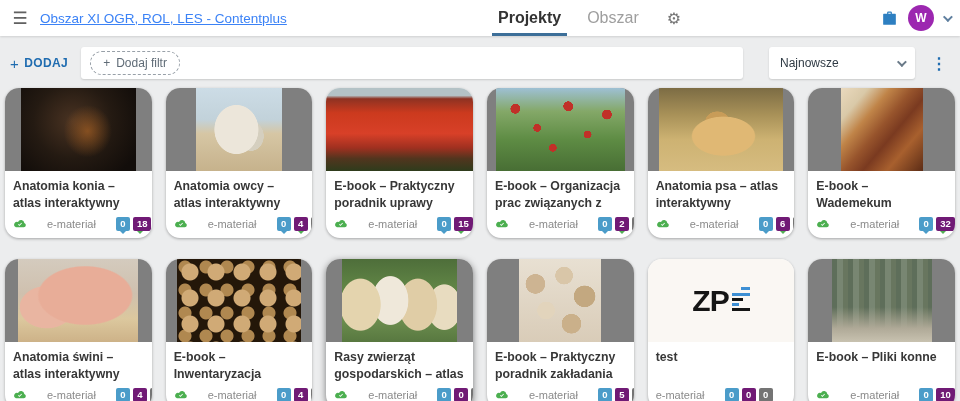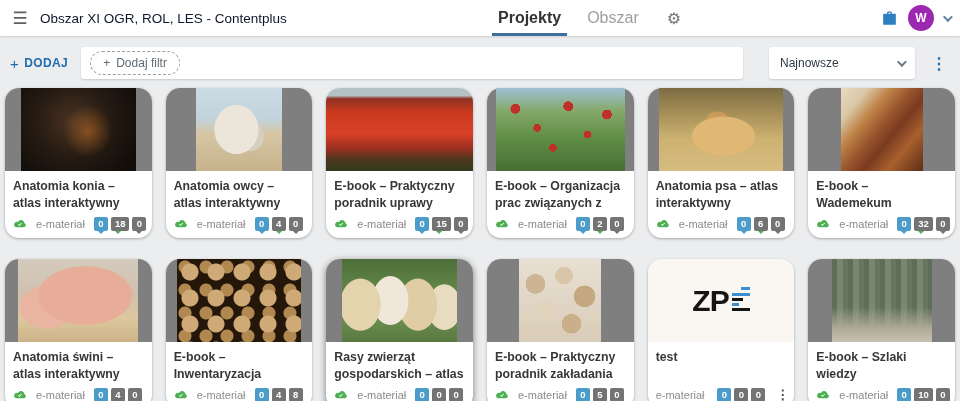--- a/index.html
+++ b/index.html
@@ -3,21 +3,21 @@
 <meta charset="utf-8">
 <style>
   * { box-sizing: border-box; margin: 0; padding: 0; }
   html,body { width:960px; height:401px; overflow:hidden;
     font-family:"Liberation Sans", sans-serif; background:#ecedee; }
 
   
   .topbar { position:relative; height:36px; background:#fff;
     box-shadow:0 1px 2px rgba(0,0,0,.12); display:flex; align-items:center; z-index:5; }
   .menu-btn { width:40px; text-align:center; font-size:17px; color:#616161; cursor:pointer; }
-  .app-title { font-size:13.5px; color:#0f172a; }
+  .app-title { font-size:13.5px; color:#3b82f6;text-decoration:underline; }
   .tabs { position:absolute; left:494px; top:0; height:100%; display:flex; align-items:center; }
   .tab { position:relative; height:100%; display:flex; align-items:center;
     font-size:16px; padding:7px 4px; margin-right:18px; cursor:pointer; }
   .tab.active { color:#333; font-weight:700; }
   .tab.inactive { color:#9e9e9e; }
   .tab.active::after { content:""; position:absolute; left:-2px; right:-2px; bottom:0;
     height:3px; background:#3d6f99; }
   .gear { font-size:16px; color:#757575; margin-left:6px; cursor:pointer; }
   .topbar-right { position:absolute; right:10px; display:flex; align-items:center; gap:9px; }
   .avatar { width:26px; height:26px; border-radius:50%; background:#9c27b0; color:#fff;
@@ -43,30 +43,30 @@
   
   .grid { padding:0 5px; display:grid; grid-template-columns:repeat(6,1fr);
     column-gap:14px; row-gap:21px; }
   .card { background:#fff; border-radius:14px; box-shadow:0 1px 3px rgba(0,0,0,.3);
     overflow:hidden; cursor:pointer; }
   .card.elevated { box-shadow:0 2px 7px rgba(0,0,0,.5); }
   .thumb { height:83px; background:#7f7f7f; display:flex; justify-content:center; overflow:hidden; }
   .photo { height:100%; }
   .title { padding:7px 8px 0; height:41px; font-size:12.3px; line-height:17px;
     font-weight:600; color:#373737; overflow:hidden; }
-  .foot { display:flex; align-items:center; gap:9px; padding:4px 5px 7px 8px; }
+  .foot { display:flex; align-items:center; gap:20px; padding:4px 5px 7px 8px; }
   .cloud-icon { display:flex; }
   .type-label { font-size:11px; color:#8a8a8a; white-space:nowrap; }
   .badges { margin-left:auto; display:flex; gap:3px; }
   .badge { min-width:14px; padding:1px 4px 2px; font-size:9.5px; font-weight:700; color:#fff;
     border-radius:2px; text-align:center; position:relative; }
   .badge::after { content:""; position:absolute; top:100%; left:4px;
     border-left:3px solid transparent; border-right:3px solid transparent; border-top:3px solid; }
   .b-blue { background:#4b9cc9; } .b-blue::after { border-top-color:#4b9cc9; }
-  .b-green { background:#737373; } .b-green::after { border-top-color:#52ae55; }
+  .b-green { background:#701a75; } .b-green::after { border-top-color:#52ae55; }
   .b-gray { background:#747474; } .b-gray::after { border-top-color:#747474; }
   .card-kebab { color:#4a4a4a; font-size:13px; font-weight:700; margin-left:2px; }
 
   
   .ph-horse { width:78%; background:
     radial-gradient(ellipse 30% 45% at 58% 52%, rgba(196,112,38,.55), transparent 70%),
     radial-gradient(ellipse 62% 82% at 45% 40%, #4a3322 0%, #241a12 55%, #120d0a 100%); }
   .ph-sheep { width:58%; background:
     radial-gradient(ellipse 26% 30% at 47% 50%, #ece6da 0 97%, transparent),
     radial-gradient(ellipse 15% 18% at 64% 58%, #d5cfbf 0 97%, transparent),
@@ -408,21 +408,21 @@
         <span class="badge b-gray">0</span>
       </span>
       <span class="card-kebab">⋮</span>
     </div>
   </div>
 
   <div class="card">
     <div class="thumb">
         <div class="photo ph-riders"></div>
       </div>
-    <div class="title">E-book – Szlaki wiedzy</div>
+    <div class="title">E-book – Pliki konne</div>
     <div class="foot">
       <span class="cloud-icon">
           <svg width="14" height="14" viewBox="0 0 24 24">
             <path fill="#4caf50" d="M19.4 10.1A5.6 5.6 0 0 0 8.6 8.6 4.5 4.5 0 0 0 5 17.5h13.5a3.8 3.8 0 0 0 .9-7.4z"></path>
             <path fill="#fff" d="m10.9 15.3-2.3-2.3 1-1 1.3 1.3 3.5-3.5 1 1z"></path>
           </svg>
         </span>
       <span class="type-label">e-materiał</span>
       <span class="badges">
         <span class="badge b-blue">0</span>

